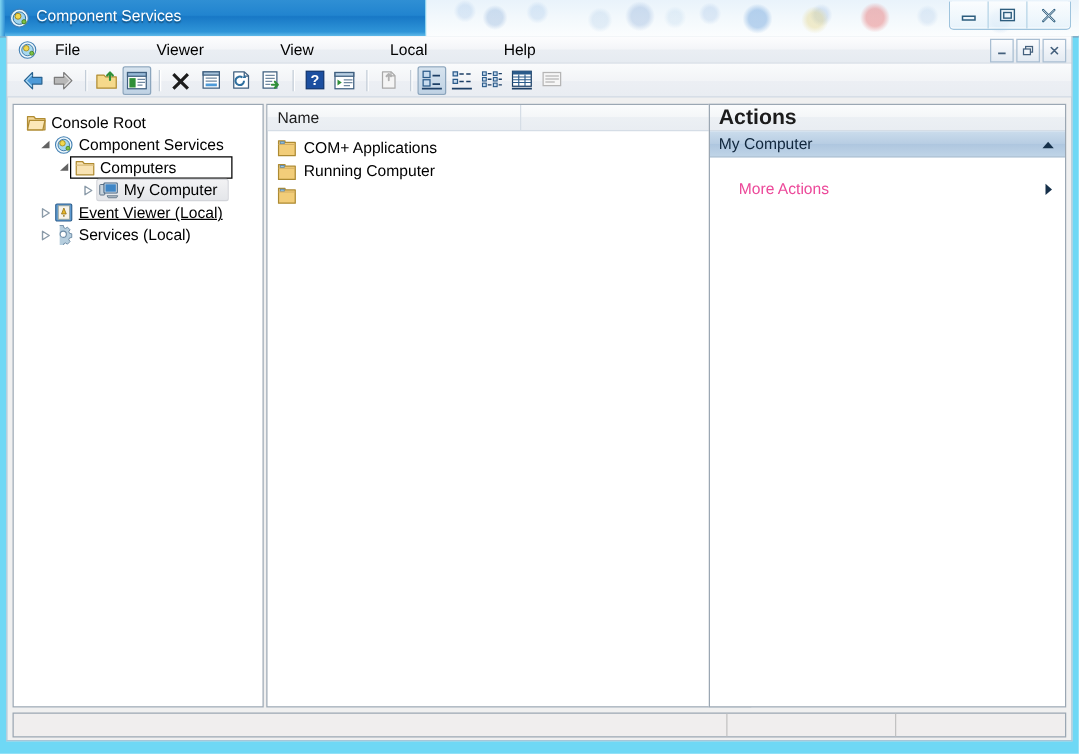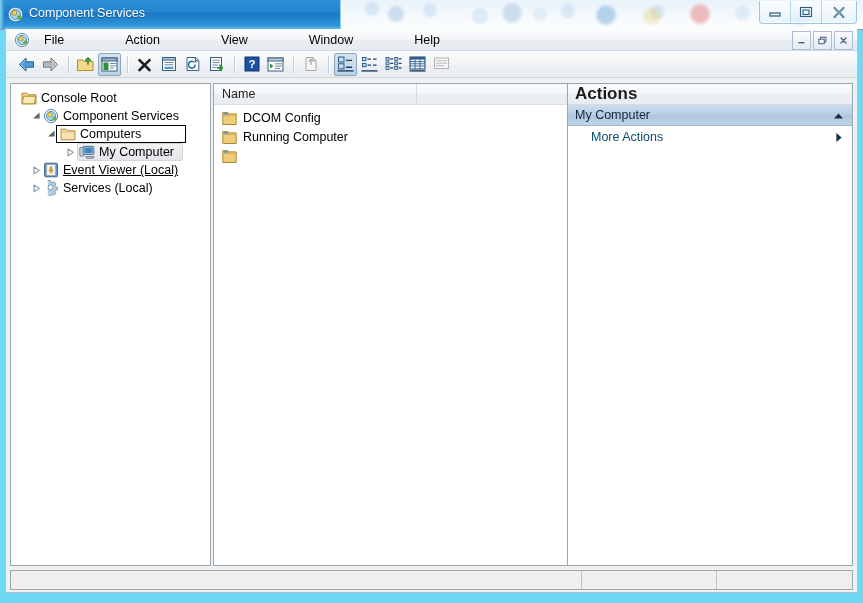--- a/index.html
+++ b/index.html
@@ -212,21 +212,21 @@
   #actions-group{
     height:21px;line-height:21px;position:relative;
     background:linear-gradient(to bottom,#cbdcec 0%, #b7cde3 50%, #aec6df 51%, #bfd4e7 100%);
     border-bottom:1px solid #9fb7cd;
     font-size:12.5px;color:#10263c;
     padding-left:7px;box-sizing:border-box;cursor:default;
   }
   #actions-group .arrow{position:absolute;right:8px;top:0;height:21px;display:flex;align-items:center;}
   .action-row{
     height:22px;line-height:22px;position:relative;
-    font-size:12.5px;color:#0c4a6e;padding-left:23px;cursor:default;
+    font-size:12.5px;color:#ec4899;padding-left:23px;cursor:default;margin-top:14px;
   }
   .action-row .arrow{position:absolute;right:9px;top:0;height:22px;display:flex;align-items:center;}
 
   
   #statusbar{
     position:absolute;left:4px;right:4px;bottom:2px;height:20px;
     background:#f0eeee;
     border:1px solid #9ba7b3;
     box-sizing:border-box;display:flex;
   }
@@ -287,23 +287,23 @@
       <div id="menu-icon">
         <svg width="16" height="16" viewBox="0 0 16 16">
           <circle cx="8" cy="8" r="6.6" fill="#eef8fd" stroke="#4481b4" stroke-width=".9"></circle>
           <circle cx="8" cy="8" r="4.6" fill="#a6d8ef" stroke="#336e9e" stroke-width=".7"></circle>
           <circle cx="7" cy="6.6" r="2.2" fill="#f2d84e" stroke="#9a7c12" stroke-width=".6"></circle>
           <circle cx="11.4" cy="10.6" r="1.6" fill="#7cc143" stroke="#3f7a14" stroke-width=".6"></circle>
         </svg>
       </div>
       <div id="menu-items">
         <div class="menu-item">File</div>
-        <div class="menu-item">Action</div>
+        <div class="menu-item">Viewer</div>
         <div class="menu-item">View</div>
-        <div class="menu-item">Window</div>
+        <div class="menu-item">Local</div>
         <div class="menu-item">Help</div>
       </div>
       <div id="mdi-buttons">
         <div class="mdi-btn">
           <svg width="11" height="11" viewBox="0 0 11 11">
             <rect x="2.5" y="7" width="6" height="1.4" fill="#44607d"></rect>
           </svg>
         </div>
         <div class="mdi-btn">
           <svg width="11" height="11" viewBox="0 0 11 11">
@@ -559,31 +559,31 @@
         </div>
       </div>
 
       <div class="pane" id="pane-list">
         <div id="list-header">
           <div class="col" style="left:0;width:203px;">Name</div>
           <div class="col" style="left:203px;width:147px;border-right:none;"></div>
         </div>
         <div id="list-body">
 
-
           <div class="list-row">
             <div class="folder-ico">
               <svg width="16" height="15" viewBox="0 0 16 15">
                 <path d="M0.8 1.6 h5.2 v1.3 h8.2 v10.6 H0.8 Z" fill="#f2cd79" stroke="#ad8a32" stroke-width="1" stroke-linejoin="round"></path>
                 <rect x="2.2" y="2.4" width="3.2" height="1.6" fill="#9cc8e6" stroke="#5a86a8" stroke-width=".7"></rect>
                 <path d="M0.8 4.6 h13.4" stroke="#d3ae63" stroke-width=".9"></path>
               </svg>
             </div>
-            <div class="list-lbl">DCOM Config</div>
-          </div>
+            <div class="list-lbl">COM+ Applications</div>
+          </div>
+
 
           <div class="list-row">
             <div class="folder-ico">
               <svg width="16" height="15" viewBox="0 0 16 15">
                 <path d="M0.8 1.6 h5.2 v1.3 h8.2 v10.6 H0.8 Z" fill="#f2cd79" stroke="#ad8a32" stroke-width="1" stroke-linejoin="round"></path>
                 <rect x="2.2" y="2.4" width="3.2" height="1.6" fill="#9cc8e6" stroke="#5a86a8" stroke-width=".7"></rect>
                 <path d="M0.8 4.6 h13.4" stroke="#d3ae63" stroke-width=".9"></path>
               </svg>
             </div>
             <div class="list-lbl">Running Computer</div>

